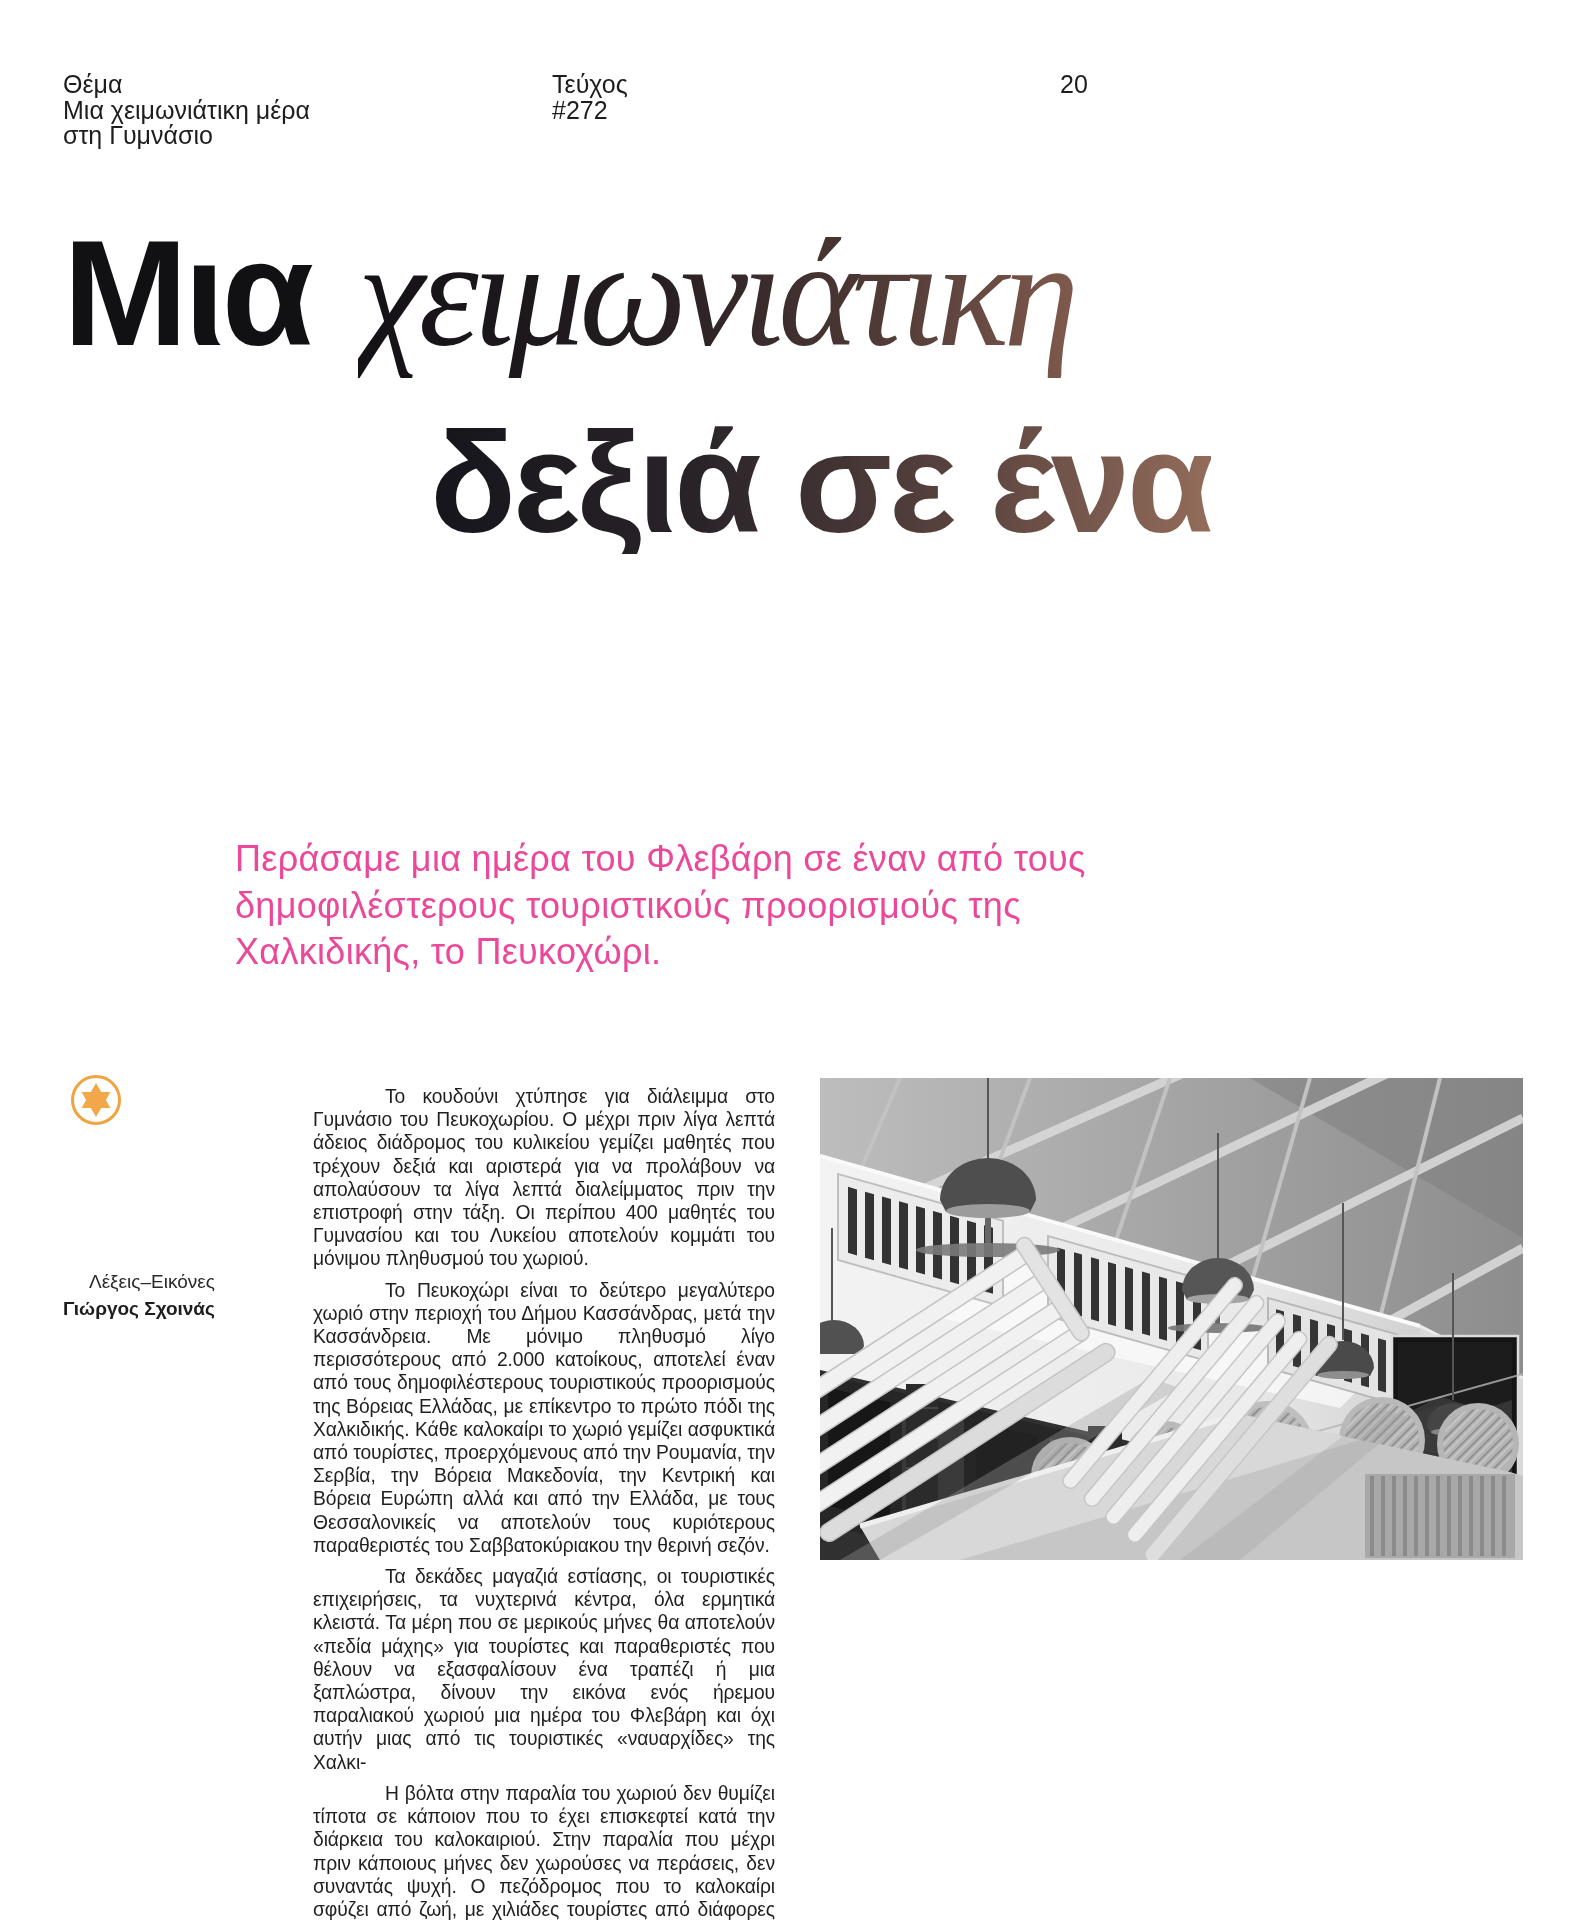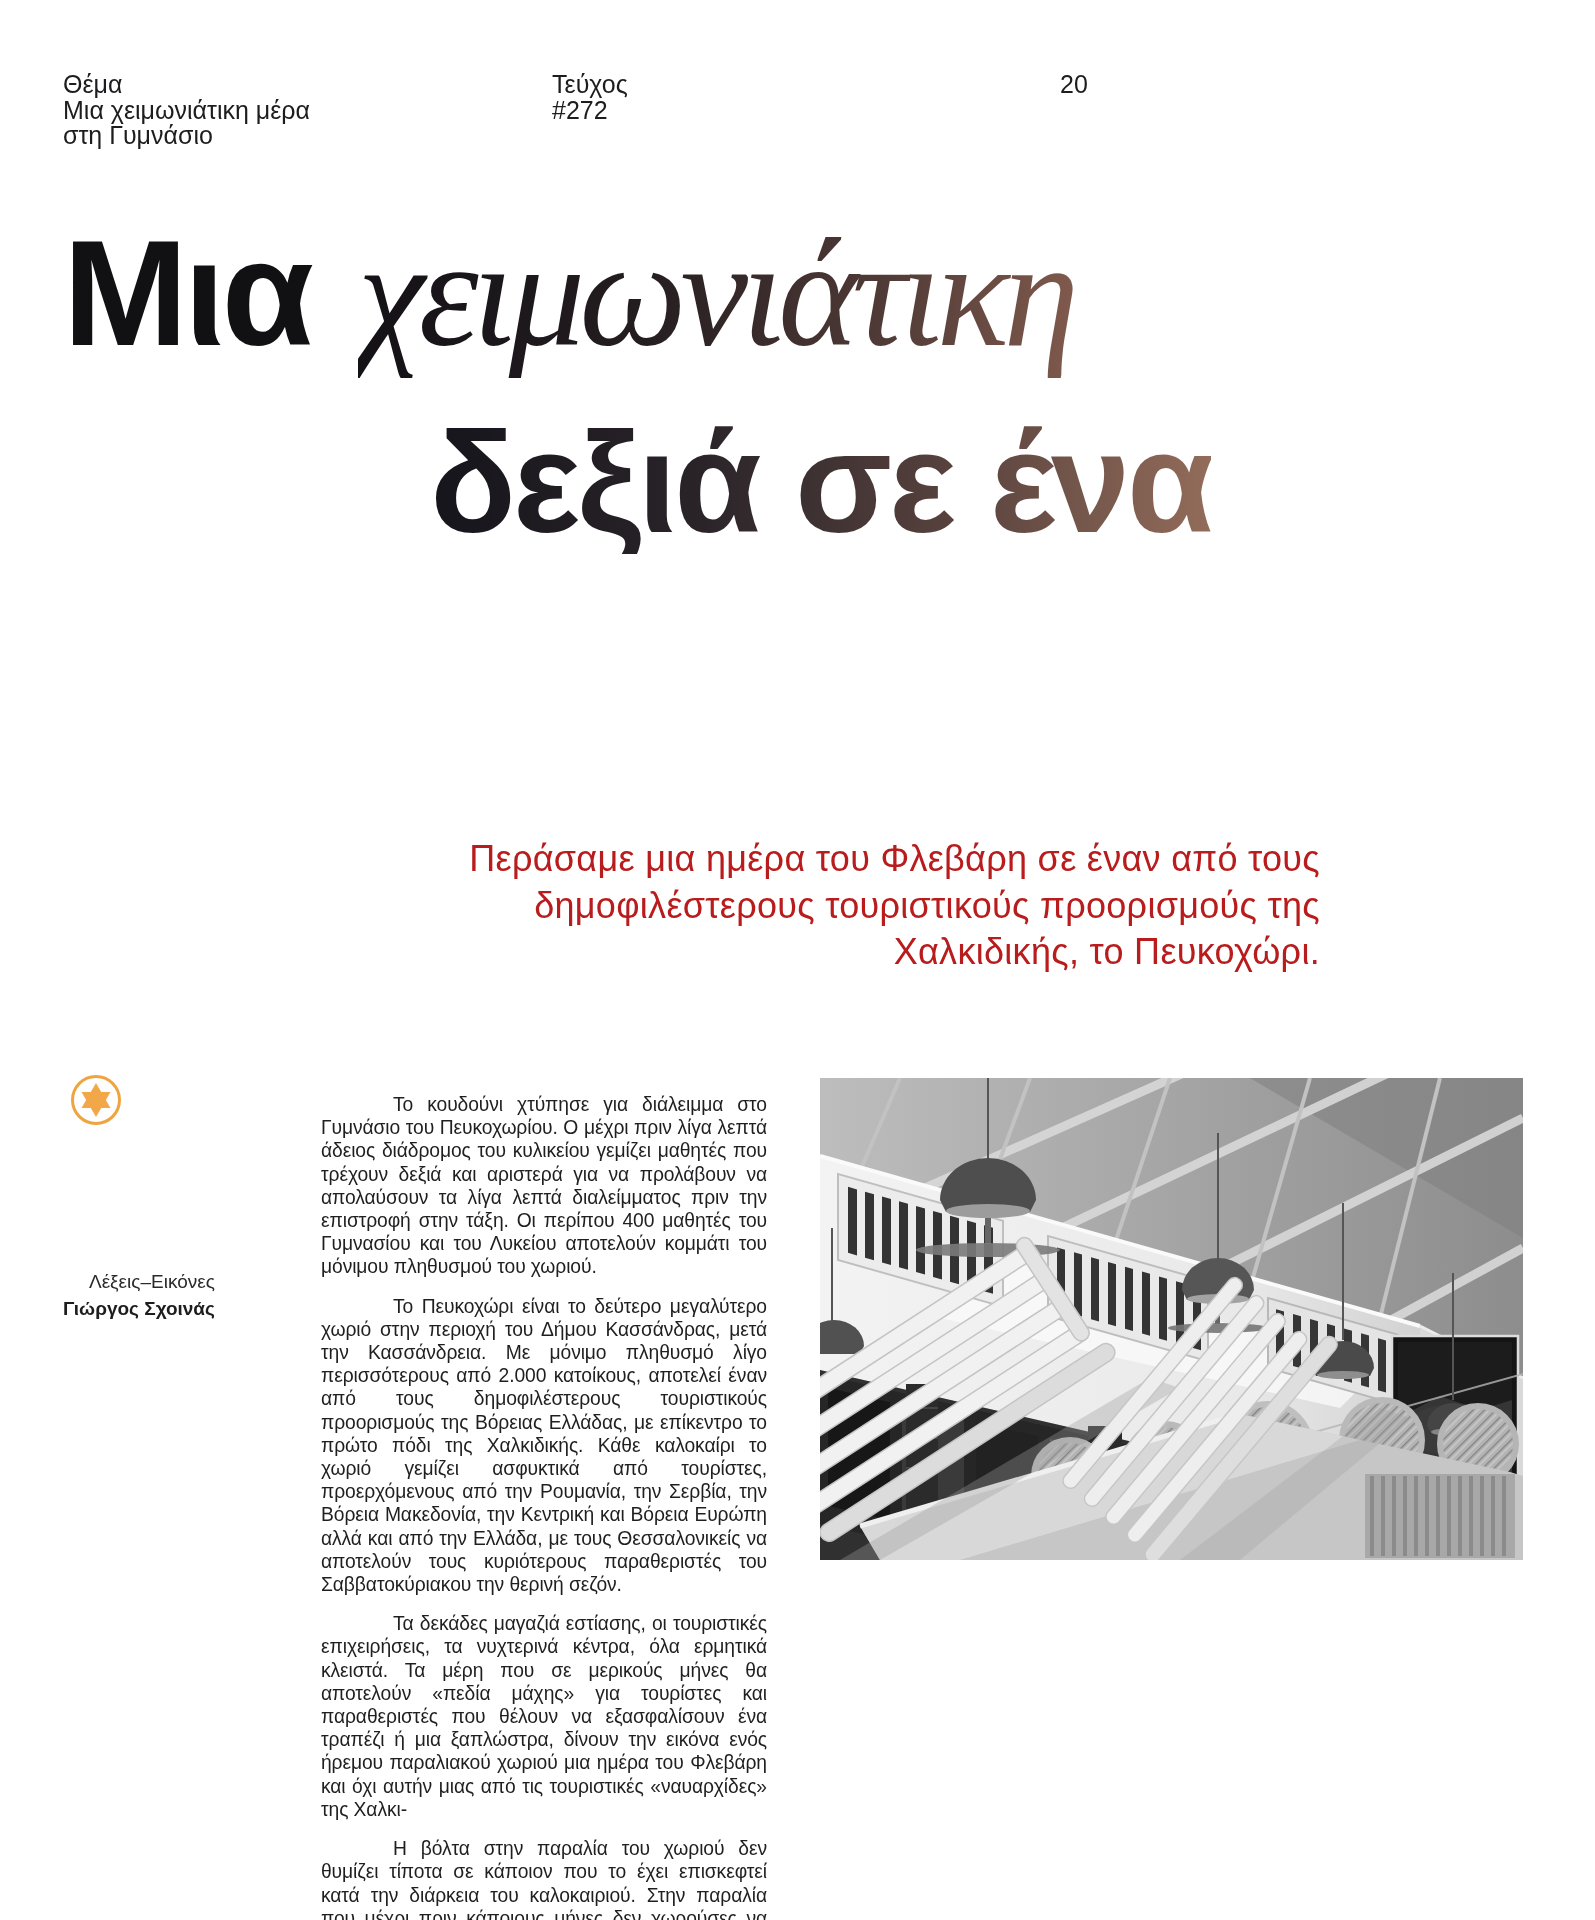--- a/index.html
+++ b/index.html
@@ -24,34 +24,34 @@
     background:linear-gradient(90deg,#141117 0%,#241d20 40%,#523c38 75%,#7f594c 100%);
     -webkit-background-clip:text;background-clip:text;color:transparent;
   }
   .hl-line2{
     font-size:142px;font-weight:700;letter-spacing:-3px;margin-left:367px;margin-top:42px;
     background:linear-gradient(90deg,#16151c 0%,#2a2429 35%,#5c4540 70%,#936c5a 100%);
     -webkit-background-clip:text;background-clip:text;color:transparent;
   }
   
   .standfirst{
-    position:absolute;left:235px;top:836px;width:1085px;text-align:right;
-    font-size:36px;line-height:46.5px;letter-spacing:.3px;color:#b91c1c;
+    position:absolute;left:235px;top:836px;width:1085px;text-align:left;
+    font-size:36px;line-height:46.5px;letter-spacing:.3px;color:#ec4899;
   }
   
   .star-wrap{position:absolute;left:70px;top:1074px;width:52px;height:52px;}
   .byline{position:absolute;left:63px;top:1268px;font-size:19px;line-height:27px;color:#2a2a2c;text-align:right;}
   .byline .b{font-weight:700;color:#1d1d1f;}
   
   .bodycol{
     position:absolute;left:305px;top:1077px;width:478px;
     font-size:19.3px;line-height:23.2px;text-align:justify;color:#1f1f21;
     letter-spacing:-0.1px;
   }
-  .bodycol p{margin:16px;text-indent:72px;}
+  .bodycol p{margin:8px;text-indent:72px;}
   
   .photo{
     position:absolute;left:820px;top:1078px;width:703px;height:482px;overflow:hidden;
     background:#cfcfcf;
   }
   .photo svg{display:block;width:100%;height:100%;}
 </style>
 </head>
 <body>
 

